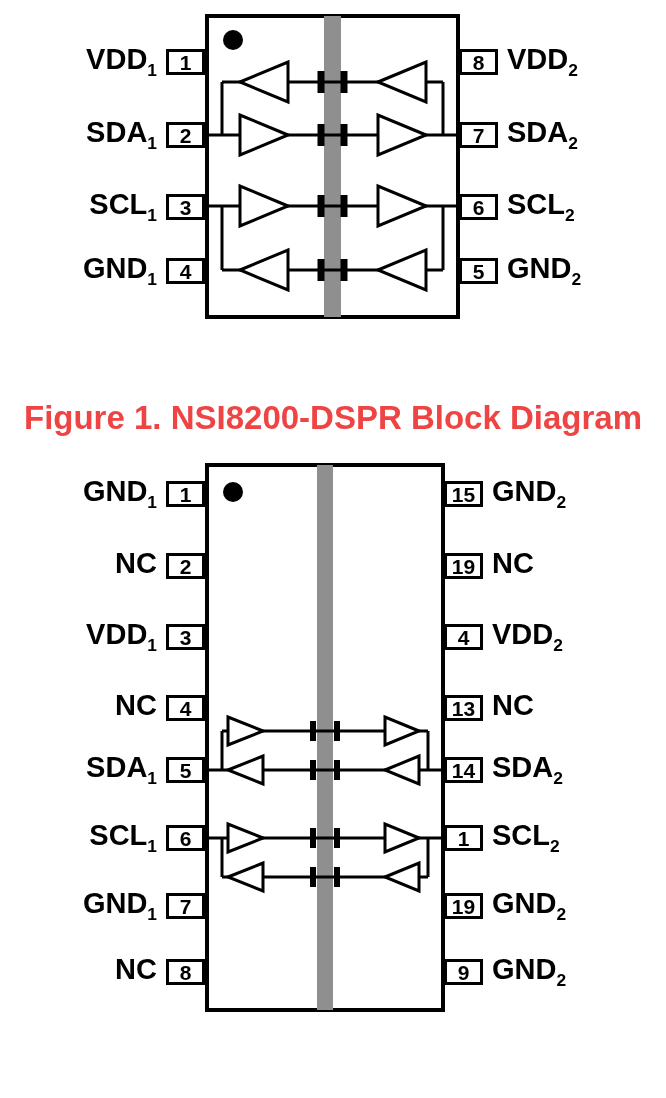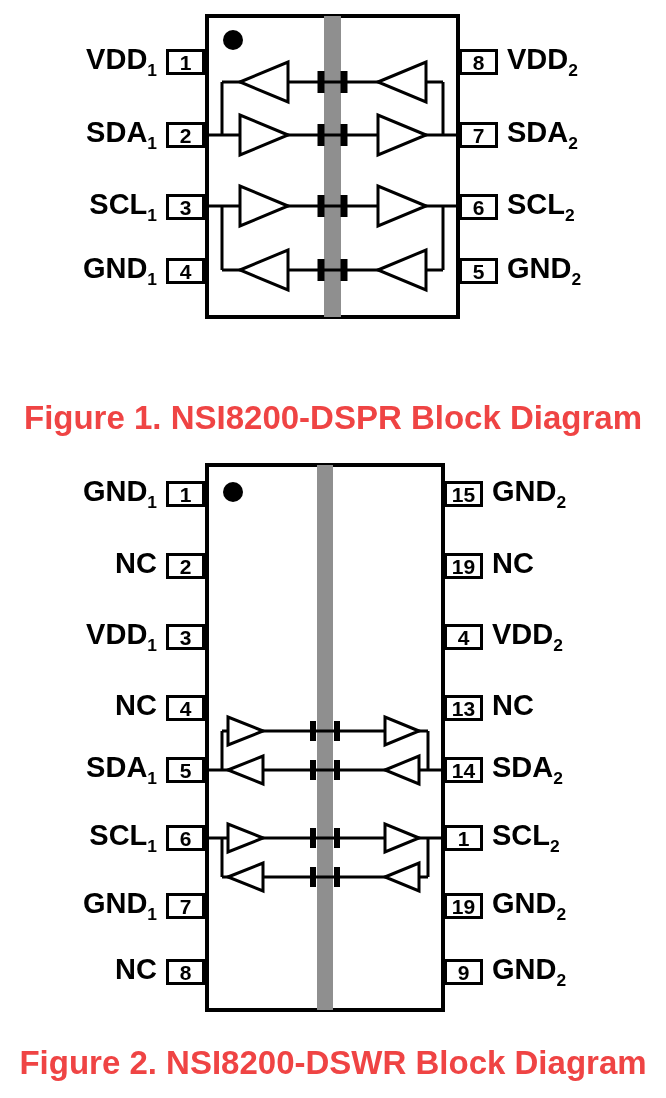--- a/index.html
+++ b/index.html
@@ -213,14 +213,13 @@
   </div>
   <div class="pin-row" style="top:892px; left:444px">
     <span class="pin-box">19</span>
     <span class="pin-label"><span>GND</span><sub>2</sub></span>
   </div>
   <div class="pin-row" style="top:958px; left:444px">
     <span class="pin-box">9</span>
     <span class="pin-label"><span>GND</span><sub>2</sub></span>
   </div>
 
-  <div class="caption" style="top:1044px">Figure 2. NSI8200-DSWR Block Diagram</div>
 </div>
 
 </body></html>

